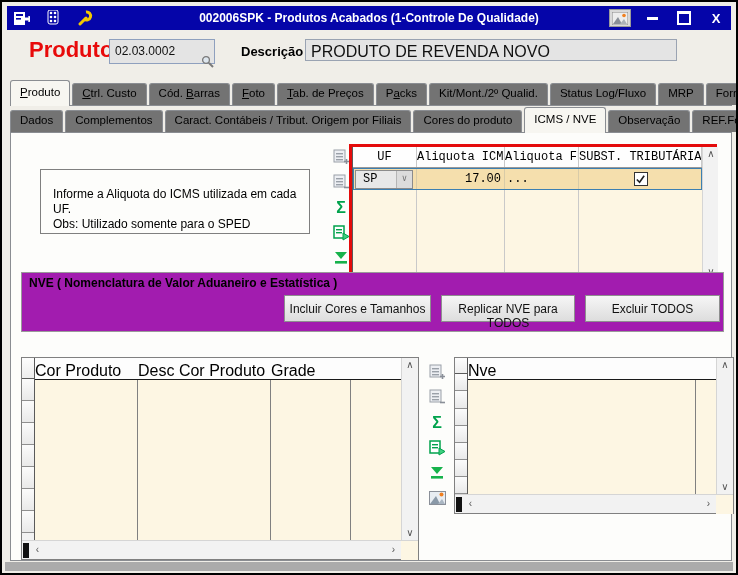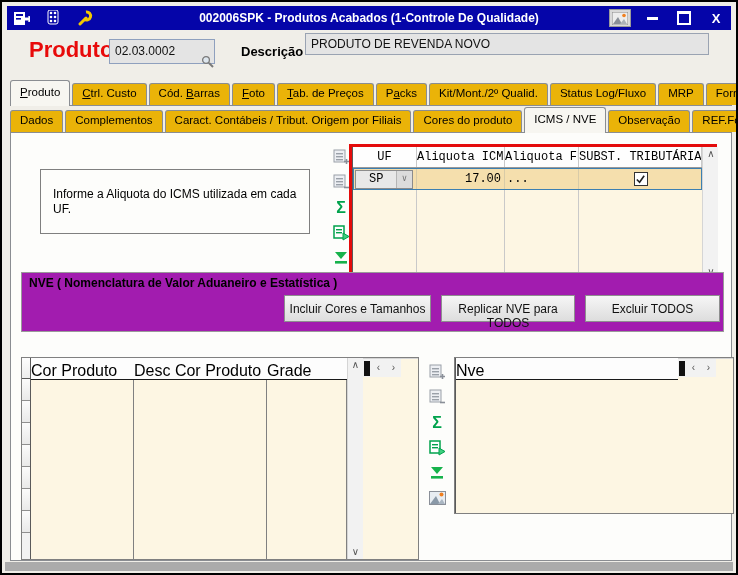--- a/index.html
+++ b/index.html
@@ -30,31 +30,31 @@
   .form-header { position: absolute; left: 7px; top: 28px; width: 724px; height: 50px; }
   .produto-label { position: absolute; left: 20px; top: 7px; font-size: 22px; font-weight: bold; color: #E80A0A; }
   .produto-field {
     position: absolute; left: 100px; top: 9px; width: 106px; height: 25px;
     background: #E4E4E4; border: 1px solid #8FA0BE; font-size: 12px;
     padding: 4px 5px 0 5px; color: #111;
   }
   .mag-icon { position: absolute; left: 192px; top: 24px; }
   .desc-label { position: absolute; left: 232px; top: 14px; font-size: 13px; font-weight: bold; color: #000; }
   .desc-field {
-    position: absolute; left: 296px; top: 3px; width: 404px; height: 22px;
-    background: #E4E4E4; border: 1px solid #9AA3B2; font-size: 12px;
+    position: absolute; left: 296px; top: 9px; width: 372px; height: 22px;
+    background: #E4E4E4; border: 1px solid #9AA3B2; font-size: 16px;
     padding: 3px 5px 0 5px; color: #111;
   }
   
   .tabrow { position: absolute; left: 8px; display: flex; align-items: flex-end; }
   .tabrow1 { top: 78px; height: 26px; width: 722px; border-bottom: 1px solid #8A8D92; }
   .tabrow2 { top: 104px; height: 26px; width: 722px; }
   .tab {
     height: 22px; padding: 3px 9px 0 9px; font-size: 11.5px; color:#000;
-    background: #eab308; border: 1px solid #8A8D92; border-bottom: none;
+    background: #737373; border: 1px solid #8A8D92; border-bottom: none;
     border-top-left-radius: 3px; border-top-right-radius: 3px;
     margin-right: 2px; white-space: nowrap; cursor: default;
   }
   .tab.active {
     height: 26px; padding-top: 5px; background: #F7F6F1;
     margin-bottom: -1px; z-index: 3; position: relative;
   }
   .tab u { text-decoration: underline; }
   
   .content {
@@ -95,41 +95,41 @@
   }
   .grow-sel {
     display: flex; height: 22px; background: #F5DFAD; outline: 1px solid #3C7FB1; outline-offset: -1px;
     align-items: center;
   }
   .gcell { height: 100%; border-right: 1px solid #D8CBA8; font-size: 12px; display:flex; align-items:center; }
   .combo {
     width: 58px; height: 19px; margin-left: 2px; background: #E8E8E8;
     border: 1px solid #8C8C8C; display: flex; align-items: center; font-size: 12px;
   }
-  .combo .combo-text { flex: 1; padding-left: 13px; }
+  .combo .combo-text { flex: 1; padding-left: 7px; }
   .combo .combo-btn { width: 16px; height: 100%; background: #DCDCDC; border-left: 1px solid #B5B5B5; text-align:center; font-size: 9px; color:#777; line-height: 17px; }
   .checkbox { width: 14px; height: 14px; background: #fff; border: 1px solid #333; display:flex; align-items:center; justify-content:center; }
   .gbody { flex: 1; display: flex; background: #FDF6E3; }
   .gbody .bcol { border-right: 1px solid #C9C9C9; height: 100%; }
   
   .nve-box {
     position: absolute; left: 10px; top: 139px; width: 703px; height: 60px;
     border: 1px solid #9a9a9a; background: #a21caf;
   }
   .nve-title { position: absolute; left: 7px; top: 3px; font-size: 12px; font-weight: bold; color: #000; }
   .btn {
     position: absolute; top: 22px; height: 27px; font-size: 12px; color: #111;
     background: linear-gradient(#F6F6F6, #DDDDDD); border: 1px solid #8E8F8F;
     text-align: center; padding-top: 6px; cursor: default;
   }
   .btn1 { left: 262px; width: 147px; }
   .btn2 { left: 419px; width: 134px; }
   .btn3 { left: 563px; width: 135px; }
   
-  .bgrid { position: absolute; border: 1px solid #808080; background: #FDF6E3; display: flex; flex-direction: row; }
+  .bgrid { position: absolute; border: 1px solid #808080; background: #FDF6E3; display: flex; flex-direction: column; }
   .bgrid-left { left: 10px; top: 224px; width: 398px; height: 203px; }
   .bgrid-right { left: 443px; top: 224px; width: 280px; height: 157px; }
   .bgrid-body { flex: 1; display: flex; overflow: hidden; }
   .bcols { flex: 1; display: flex; flex-direction: column; }
   .bghead { display: flex; height: 22px; background: #FDFDFD; border-bottom: 1px solid #1a1a1a; }
   .bghead .gh-cell { padding-top: 4px; }
   .bgbody { flex: 1; display: flex; background: #FDF6E3; }
   .bgbody .bcol { border-right: 1px solid #808080; height: 100%; }
 </style>
 </head>
@@ -214,20 +214,21 @@
     <div class="tab">Cores do produto</div>
     <div class="tab active">ICMS / NVE</div>
     <div class="tab">Observação</div>
     <div class="tab">REF.Fornecedor</div>
   </div>
 
   <div class="content">
 
     <div class="info-box">
       <div>Informe a Aliquota do ICMS utilizada em cada UF.</div>
+      <div>Obs: Utilizado somente para o SPED</div>
     </div>
 
     <div class="vtoolbar top">
       <span class="tbicon">
         <svg width="17" height="17" viewBox="0 0 17 17">
             <rect x="1" y="1" width="11" height="12" fill="#EDEFF3" stroke="#9AA0A8"></rect>
             <rect x="3" y="4" width="7" height="1.4" fill="#9AA0A8"></rect>
             <rect x="3" y="7" width="7" height="1.4" fill="#9AA0A8"></rect>
             <rect x="3" y="10" width="7" height="1.4" fill="#9AA0A8"></rect>
             <path d="M13.5 10 v5 M11 12.5 h5" stroke="#8a8f98" stroke-width="1.6"></path>

